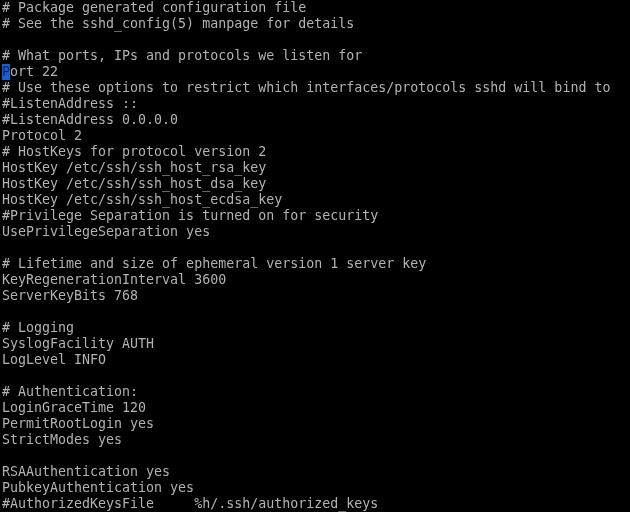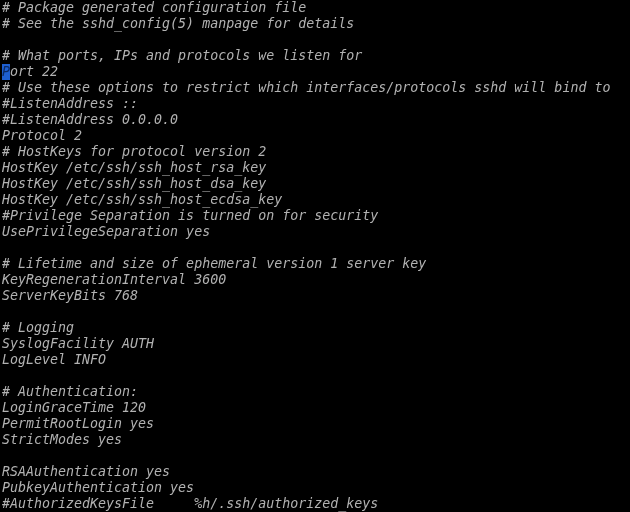--- a/index.html
+++ b/index.html
@@ -19,21 +19,20 @@
     height: 512px;
     background: #000000;
     color: #b2b2b2;
     font-family: "DejaVu Sans Mono", "Liberation Mono", monospace;
     font-size: 13.3px;
     line-height: 16px;
     letter-spacing: 0px;
     padding: 0;
     box-sizing: border-box;
     overflow: hidden;
-    font-style: italic;
   }
   #screen {
     position: absolute;
     left: 2px;
     top: 0px;
     width: 628px;
     white-space: pre;
   }
   .term-line {
     height: 16px;

